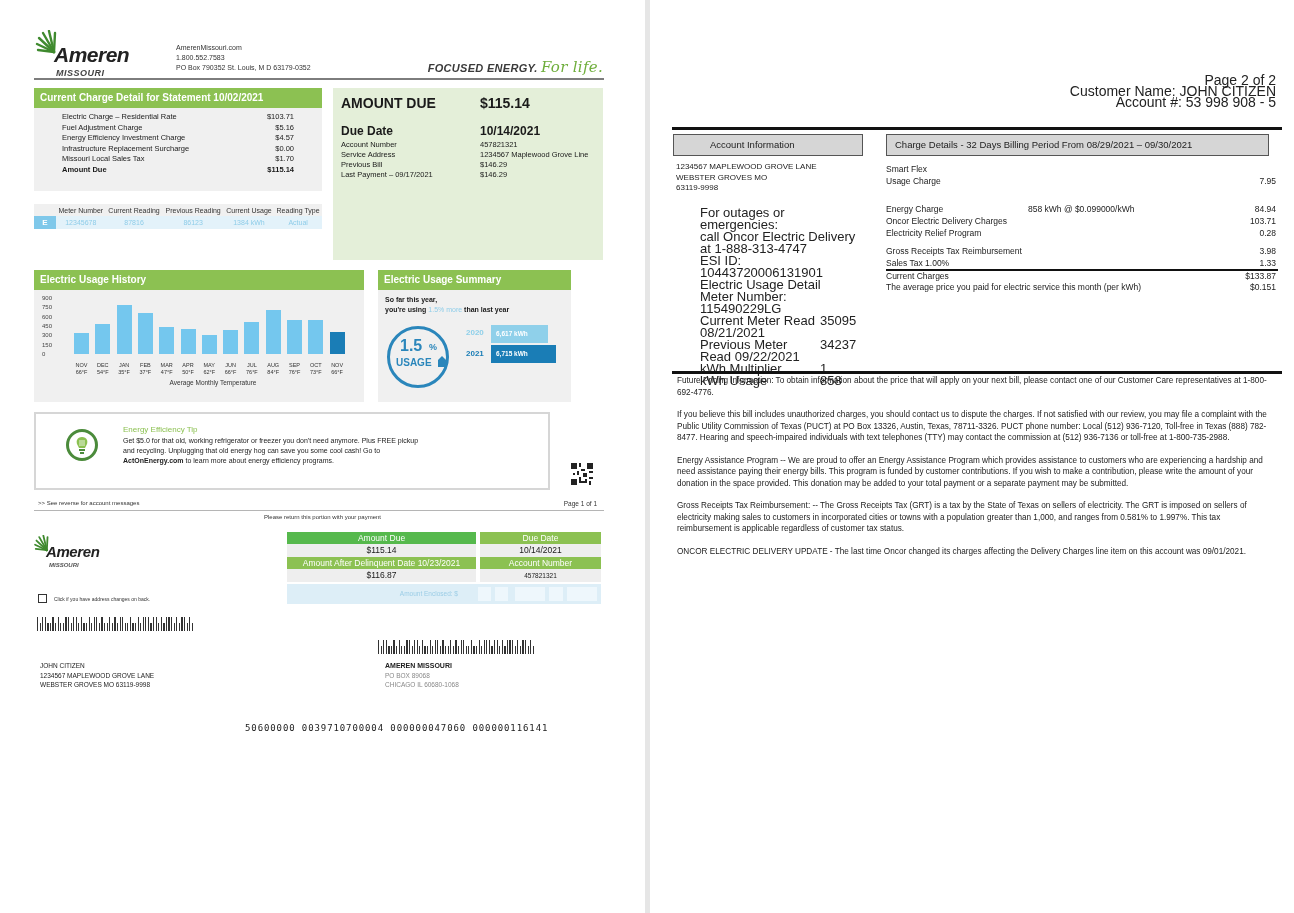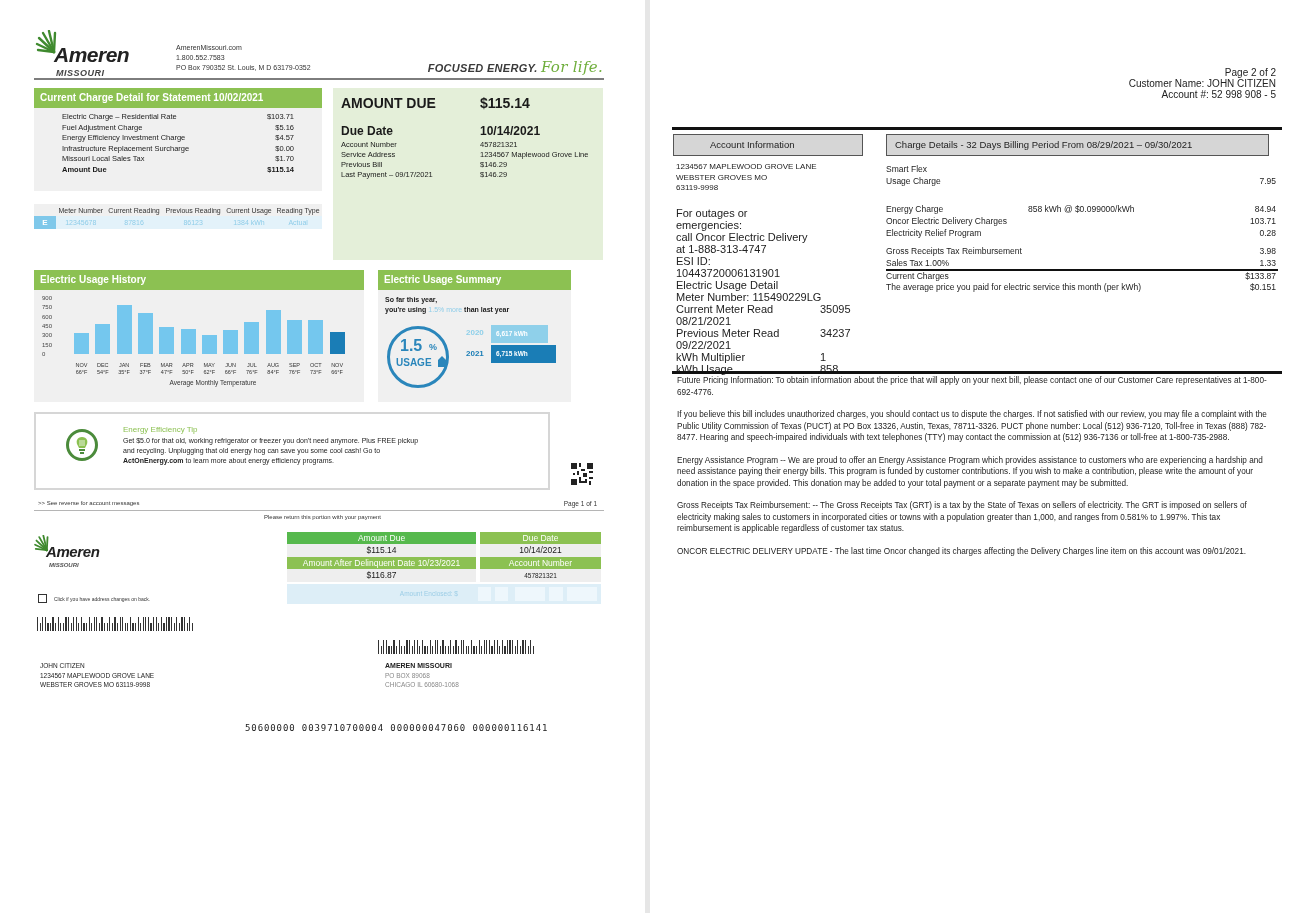--- a/index.html
+++ b/index.html
@@ -93,21 +93,21 @@
 
   .barcode { position: absolute; height: 14px; display: flex; align-items: flex-end; gap: 1.4px; }
   .barcode span { display: block; width: 1.2px; background: #333; }
 
   .addr { position: absolute; font-size: 6.5px; line-height: 9.5px; color: #222; }
   .addr.grey { color: #888; }
   .addr b { color: #222; font-size: 7px; }
   .ocr { position: absolute; left: 245px; top: 723px; font-family: "DejaVu Sans Mono", monospace; font-size: 9px; letter-spacing: 0.9px; color: #222; }
 
   
-  .r-meta { position: absolute; right: 18px; top: 67px; font-size: 10px; line-height: 11px; text-align: right; color: #222; }
+  .r-meta { position: absolute; right: 18px; top: 75px; font-size: 14px; line-height: 11px; text-align: right; color: #222; }
   .r-rule-top { position: absolute; left: 22px; top: 127px; width: 610px; height: 3px; background: #111; }
   .r-head-box { position: absolute; top: 134px; height: 22px; background: #d6d6d6; border: 1px solid #555; font-size: 9.5px; line-height: 20px; padding-left: 8px; color: #222; }
   .r-acct { position: absolute; left: 26px; top: 162px; width: 190px; font-size: 8px; line-height: 10.5px; color: #222; }
   .r-acct .gap { height: 13px; }
   .r-acct .kv { display: flex; justify-content: space-between; padding-right: 18px; }
   .r-charges { position: absolute; left: 236px; top: 163px; width: 390px; font-size: 8.5px; line-height: 12px; color: #222; }
   .r-charges .row { display: flex; justify-content: space-between; gap: 44px; }
   .r-charges .mid { position: absolute; left: 142px; }
   .r-charges .gap { height: 10px; }
   .r-charges .sep { height: 1.5px; background: #111; margin: 0 -2px 0 0; }
@@ -542,34 +542,34 @@
     <div>CHICAGO IL 60680-1068</div>
   </div>
 
   <div class="ocr">50600000 0039710700004 000000047060 000000116141</div>
 </div>
 
 <div class="page page-right">
   <div class="r-meta">
     <div>Page 2 of 2</div>
     <div>Customer Name: JOHN CITIZEN</div>
-    <div>Account #: 52 998 908 - 5</div>
+    <div>Account #: 53 998 908 - 5</div>
   </div>
 
   <div class="r-rule-top"></div>
 
   <div class="r-head-box" style="left:23px; width:190px;padding-left:36px;">Account Information</div>
   <div class="r-head-box" style="left:236px; width:383px;">Charge Details  -  32 Days Billing Period From 08/29/2021 – 09/30/2021</div>
 
   <div class="r-acct">
     <div>1234567 MAPLEWOOD GROVE LANE</div>
     <div>WEBSTER GROVES MO</div>
     <div>63119-9998</div>
     <div class="gap"></div>
-    <div style="font-size:11px; line-height:12px;">
+    <div style="font-size:13px; line-height:12px;margin-left:24px;">
       <div>For outages or</div>
       <div>emergencies:</div>
       <div>call Oncor Electric Delivery</div>
       <div>at 1-888-313-4747</div>
       <div>ESI ID:</div>
       <div>10443720006131901</div>
       <div>Electric Usage Detail</div>
       <div>Meter Number: 115490229LG</div>
       <div class="kv">
           <span>Current Meter Read 08/21/2021</span>

